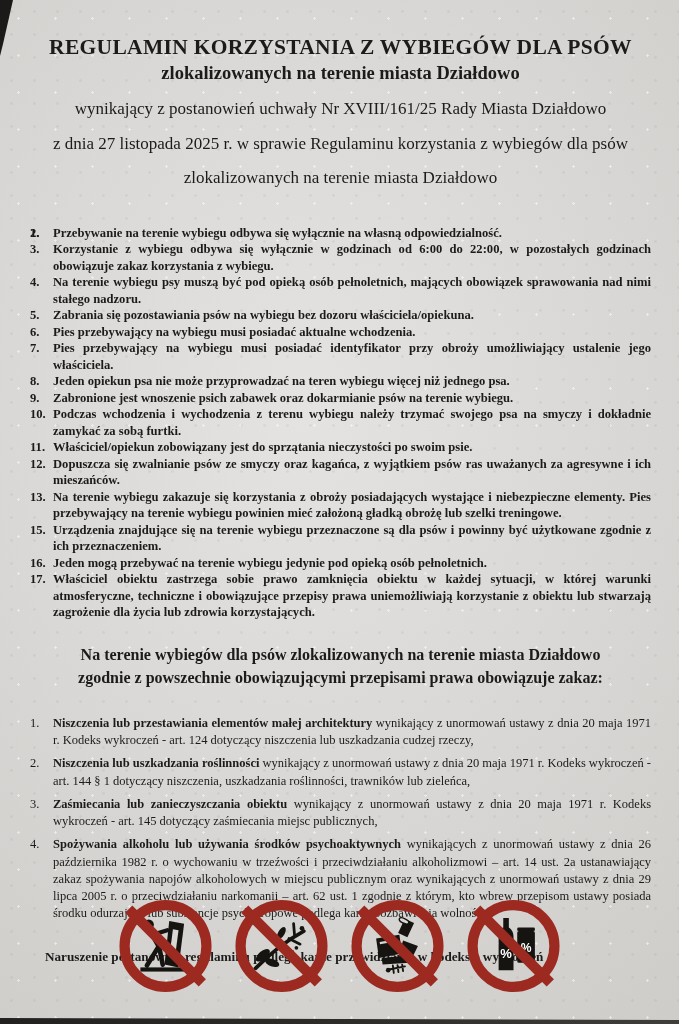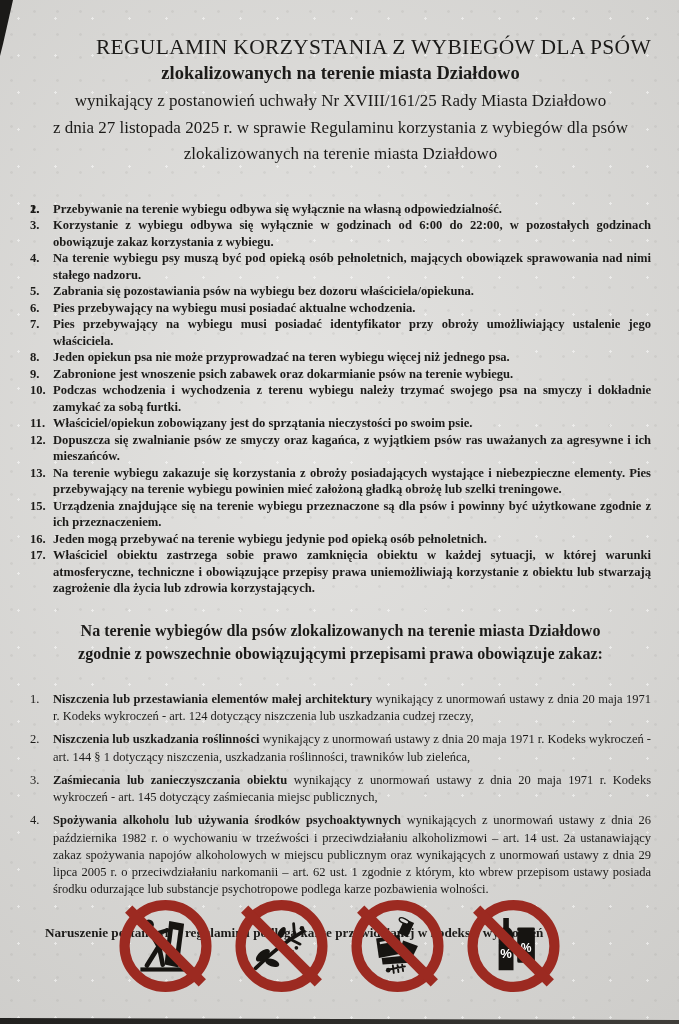--- a/index.html
+++ b/index.html
@@ -28,23 +28,23 @@
   }
   .edge-bottom{
     position:absolute;left:0;bottom:0;width:100%;height:7px;
     background:linear-gradient(90deg,#22211f 0%,#2e2d2a 55%,#403e3a 100%);
     clip-path:polygon(0 1px, 100% 3px, 100% 100%, 0 100%);
   }
 
   .content{position:relative;padding:34px 28px 0 30px;box-sizing:border-box;}
 
   .doc-header{text-align:center;line-height:1.22;}
-  .title-1{font-size:21.5px;font-weight:normal;letter-spacing:0.3px;text-align:right;}
+  .title-1{font-size:21.5px;font-weight:bold;letter-spacing:0.3px;}
   .title-2{font-size:18.5px;font-weight:bold;margin-top:2px;}
-  .subtitle{font-size:17px;margin-top:6px;}
+  .subtitle{font-size:17px;margin-top:14px;}
 
   ol.rules{
     list-style:none;margin:36px 0 0 0;padding:0;
     font-size:12.6px;font-weight:bold;line-height:1.31;
     text-align:justify;
   }
   ol.rules li{position:relative;padding-left:23px;}
   ol.rules .num{position:absolute;left:0;top:0;}
 
   .ban-heading{

